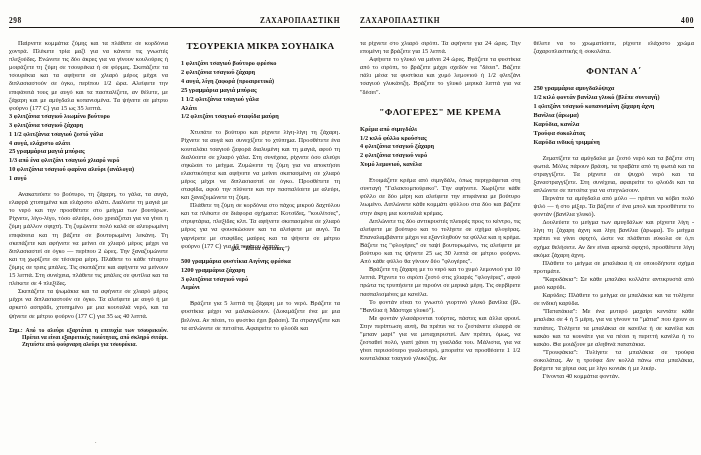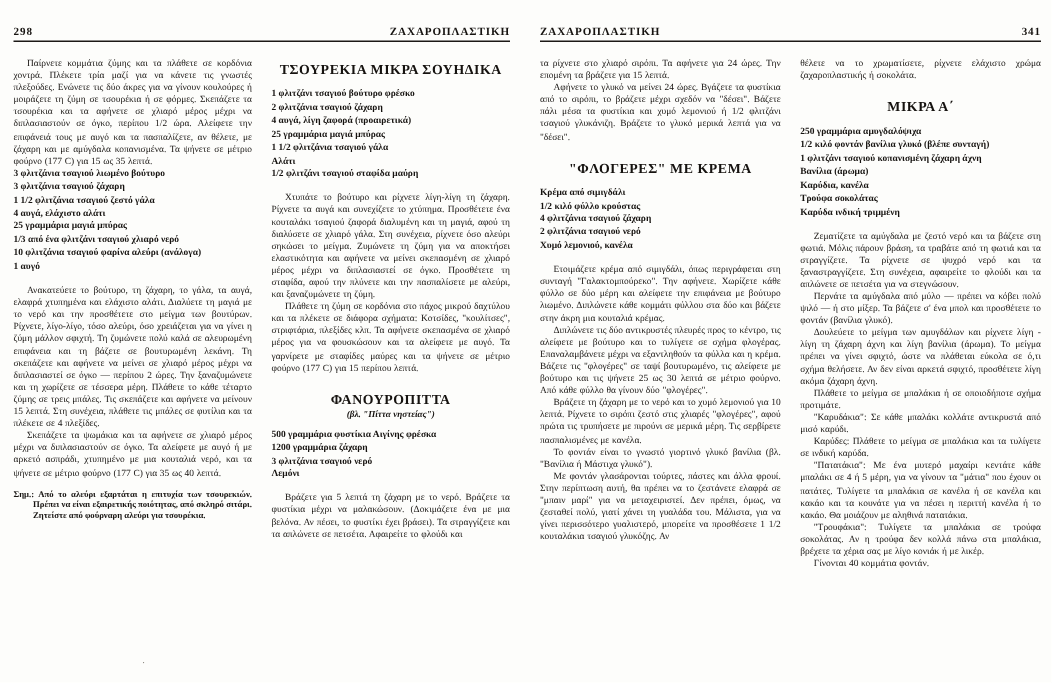--- a/index.html
+++ b/index.html
@@ -82,37 +82,36 @@
             <div class="ing-line">1 φλιτζάνι τσαγιού βούτυρο φρέσκο</div>
             <div class="ing-line">2 φλιτζάνια τσαγιού ζάχαρη</div>
             <div class="ing-line">4 αυγά, λίγη ζαφορά (προαιρετικά)</div>
             <div class="ing-line">25 γραμμάρια μαγιά μπύρας</div>
             <div class="ing-line">1 1/2 φλιτζάνια τσαγιού γάλα</div>
             <div class="ing-line">Αλάτι</div>
             <div class="ing-line">1/2 φλιτζάνι τσαγιού σταφίδα μαύρη</div>
           </div>
           <p class="para">Χτυπάτε το βούτυρο και ρίχνετε λίγη-λίγη τη ζάχαρη. Ρίχνετε τα αυγά και συνεχίζετε το χτύπημα. Προσθέτετε ένα κουταλάκι τσαγιού ζαφορά διαλυμένη και τη μαγιά, αφού τη διαλύσετε σε χλιαρό γάλα. Στη συνέχεια, ρίχνετε όσο αλεύρι σηκώσει το μείγμα. Ζυμώνετε τη ζύμη για να αποκτήσει ελαστικότητα και αφήνετε να μείνει σκεπασμένη σε χλιαρό μέρος μέχρι να διπλασιαστεί σε όγκο. Προσθέτετε τη σταφίδα, αφού την πλύνετε και την πασπαλίσετε με αλεύρι, και ξαναζυμώνετε τη ζύμη.</p>
           <p class="para">Πλάθετε τη ζύμη σε κορδόνια στο πάχος μικρού δαχτύλου και τα πλέκετε σε διάφορα σχήματα: Κοτσίδες, "κουλίτσες", στριφτάρια, πλεξίδες κλπ. Τα αφήνετε σκεπασμένα σε χλιαρό μέρος για να φουσκώσουν και τα αλείφετε με αυγό. Τα γαρνίρετε με σταφίδες μαύρες και τα ψήνετε σε μέτριο φούρνο (177 C) για 15 περίπου λεπτά.</p>
-          <div class="heading">ΦΑΝΟΥΡΟΠΙΤΤΑ</div>
           <div class="subheading">(βλ. "Πίττα νηστείας")</div>
           <div class="ingredients">
             <div class="ing-line">500 γραμμάρια φυστίκια Αιγίνης φρέσκα</div>
             <div class="ing-line">1200 γραμμάρια ζάχαρη</div>
             <div class="ing-line">3 φλιτζάνια τσαγιού νερό</div>
             <div class="ing-line">Λεμόνι</div>
           </div>
           <p class="para">Βράζετε για 5 λεπτά τη ζάχαρη με το νερό. Βράζετε τα φυστίκια μέχρι να μαλακώσουν. (Δοκιμάζετε ένα με μια βελόνα. Αν πέσει, το φυστίκι έχει βράσει). Τα στραγγίζετε και τα απλώνετε σε πετσέτα. Αφαιρείτε το φλούδι και</p>
         </div>
       </div>
   </div>
 
   <div class="page page-r">
     <div class="pagehead">
       <span>ΖΑΧΑΡΟΠΛΑΣΤΙΚΗ</span>
-      <span>341</span>
+      <span>400</span>
     </div>
     <div class="headrule"></div>
     <div class="cols">
         <div class="col">
           <p class="para cont">τα ρίχνετε στο χλιαρό σιρόπι. Τα αφήνετε για 24 ώρες. Την επομένη τα βράζετε για 15 λεπτά.</p>
           <p class="para">Αφήνετε το γλυκό να μείνει 24 ώρες. Βγάζετε τα φυστίκια από το σιρόπι, το βράζετε μέχρι σχεδόν να "δέσει". Βάζετε πάλι μέσα τα φυστίκια και χυμό λεμονιού ή 1/2 φλιτζάνι τσαγιού γλυκάνιζη. Βράζετε το γλυκό μερικά λεπτά για να "δέσει".</p>
           <div class="heading">"ΦΛΟΓΕΡΕΣ" ΜΕ ΚΡΕΜΑ</div>
           <div class="ingredients">
             <div class="ing-line">Κρέμα από σιμιγδάλι</div>
             <div class="ing-line">1/2 κιλό φύλλο κρούστας</div>
@@ -121,21 +120,21 @@
             <div class="ing-line">Χυμό λεμονιού, κανέλα</div>
           </div>
           <p class="para">Ετοιμάζετε κρέμα από σιμιγδάλι, όπως περιγράφεται στη συνταγή "Γαλακτομπούρεκο". Την αφήνετε. Χωρίζετε κάθε φύλλο σε δύο μέρη και αλείφετε την επιφάνεια με βούτυρο λιωμένο. Διπλώνετε κάθε κομμάτι φύλλου στα δύο και βάζετε στην άκρη μια κουταλιά κρέμας.</p>
           <p class="para">Διπλώνετε τις δύο αντικρυστές πλευρές προς το κέντρο, τις αλείφετε με βούτυρο και το τυλίγετε σε σχήμα φλογέρας. Επαναλαμβάνετε μέχρι να εξαντληθούν τα φύλλα και η κρέμα. Βάζετε τις "φλογέρες" σε ταψί βουτυρωμένο, τις αλείφετε με βούτυρο και τις ψήνετε 25 ως 30 λεπτά σε μέτριο φούρνο. Από κάθε φύλλο θα γίνουν δύο "φλογέρες".</p>
           <p class="para">Βράζετε τη ζάχαρη με το νερό και το χυμό λεμονιού για 10 λεπτά. Ρίχνετε το σιρόπι ζεστό στις χλιαρές "φλογέρες", αφού πρώτα τις τρυπήσετε με πιρούνι σε μερικά μέρη. Τις σερβίρετε πασπαλισμένες με κανέλα.</p>
           <p class="para">Το φοντάν είναι το γνωστό γιορτινό γλυκό βανίλια (βλ. "Βανίλια ή Μάστιχα γλυκό").</p>
           <p class="para">Με φοντάν γλασάρονται τούρτες, πάστες και άλλα φρουί. Στην περίπτωση αυτή, θα πρέπει να το ζεστάνετε ελαφρά σε "μπαιν μαρί" για να μεταχειριστεί. Δεν πρέπει, όμως, να ζεσταθεί πολύ, γιατί χάνει τη γυαλάδα του. Μάλιστα, για να γίνει περισσότερο γυαλιστερό, μπορείτε να προσθέσετε 1 1/2 κουταλάκια τσαγιού γλυκόζης. Αν</p>
         </div>
         <div class="col">
           <p class="para cont">θέλετε να το χρωματίσετε, ρίχνετε ελάχιστο χρώμα ζαχαροπλαστικής ή σοκολάτα.</p>
-          <div class="heading">ΜΙΚΡΑ Α΄</div>
+          <div class="heading">ΦΟΝΤΑΝ Α΄</div>
           <div class="ingredients">
             <div class="ing-line">250 γραμμάρια αμυγδαλόψιχα</div>
             <div class="ing-line">1/2 κιλό φοντάν βανίλια γλυκό (βλέπε συνταγή)</div>
             <div class="ing-line">1 φλιτζάνι τσαγιού κοπανισμένη ζάχαρη άχνη</div>
             <div class="ing-line">Βανίλια (άρωμα)</div>
             <div class="ing-line">Καρύδια, κανέλα</div>
             <div class="ing-line">Τρούφα σοκολάτας</div>
             <div class="ing-line">Καρύδα ινδική τριμμένη</div>
           </div>
           <p class="para">Ζεματίζετε τα αμύγδαλα με ζεστό νερό και τα βάζετε στη φωτιά. Μόλις πάρουν βράση, τα τραβάτε από τη φωτιά και τα στραγγίζετε. Τα ρίχνετε σε ψυχρό νερό και τα ξαναστραγγίζετε. Στη συνέχεια, αφαιρείτε το φλούδι και τα απλώνετε σε πετσέτα για να στεγνώσουν.</p>

